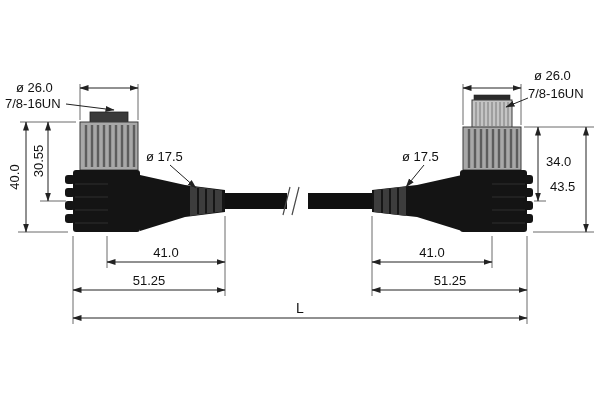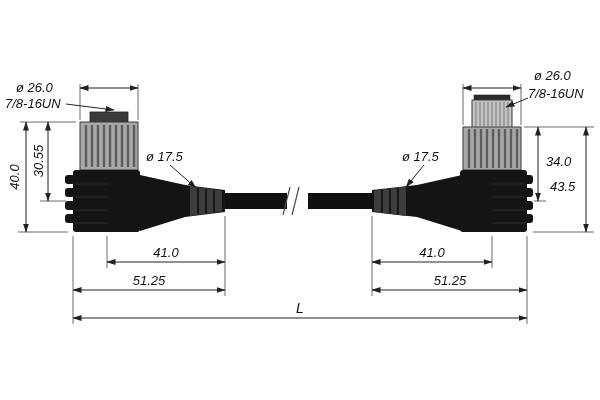--- a/index.html
+++ b/index.html
@@ -1,17 +1,17 @@
 <!DOCTYPE html>
 <html><head>
 <meta charset="utf-8">
 <style>
   html,body{margin:0;padding:0;background:#fff;}
   .canvas{position:relative;width:600px;height:400px;background:#ffffff;overflow:hidden;
-          font-family:"Liberation Sans",sans-serif;font-style:italic;}
+          font-family:"Liberation Sans",sans-serif;}
   svg{display:block;}
   text{font-family:"Liberation Sans",sans-serif;font-size:13px;fill:#111;}
   .dim{stroke:#222;stroke-width:1;}
   .ext{stroke:#444;stroke-width:0.8;}
   .lead{stroke:#222;stroke-width:1;fill:none;}
   .total-label{font-size:14px;}
 </style>
 </head>
 <body>
 

